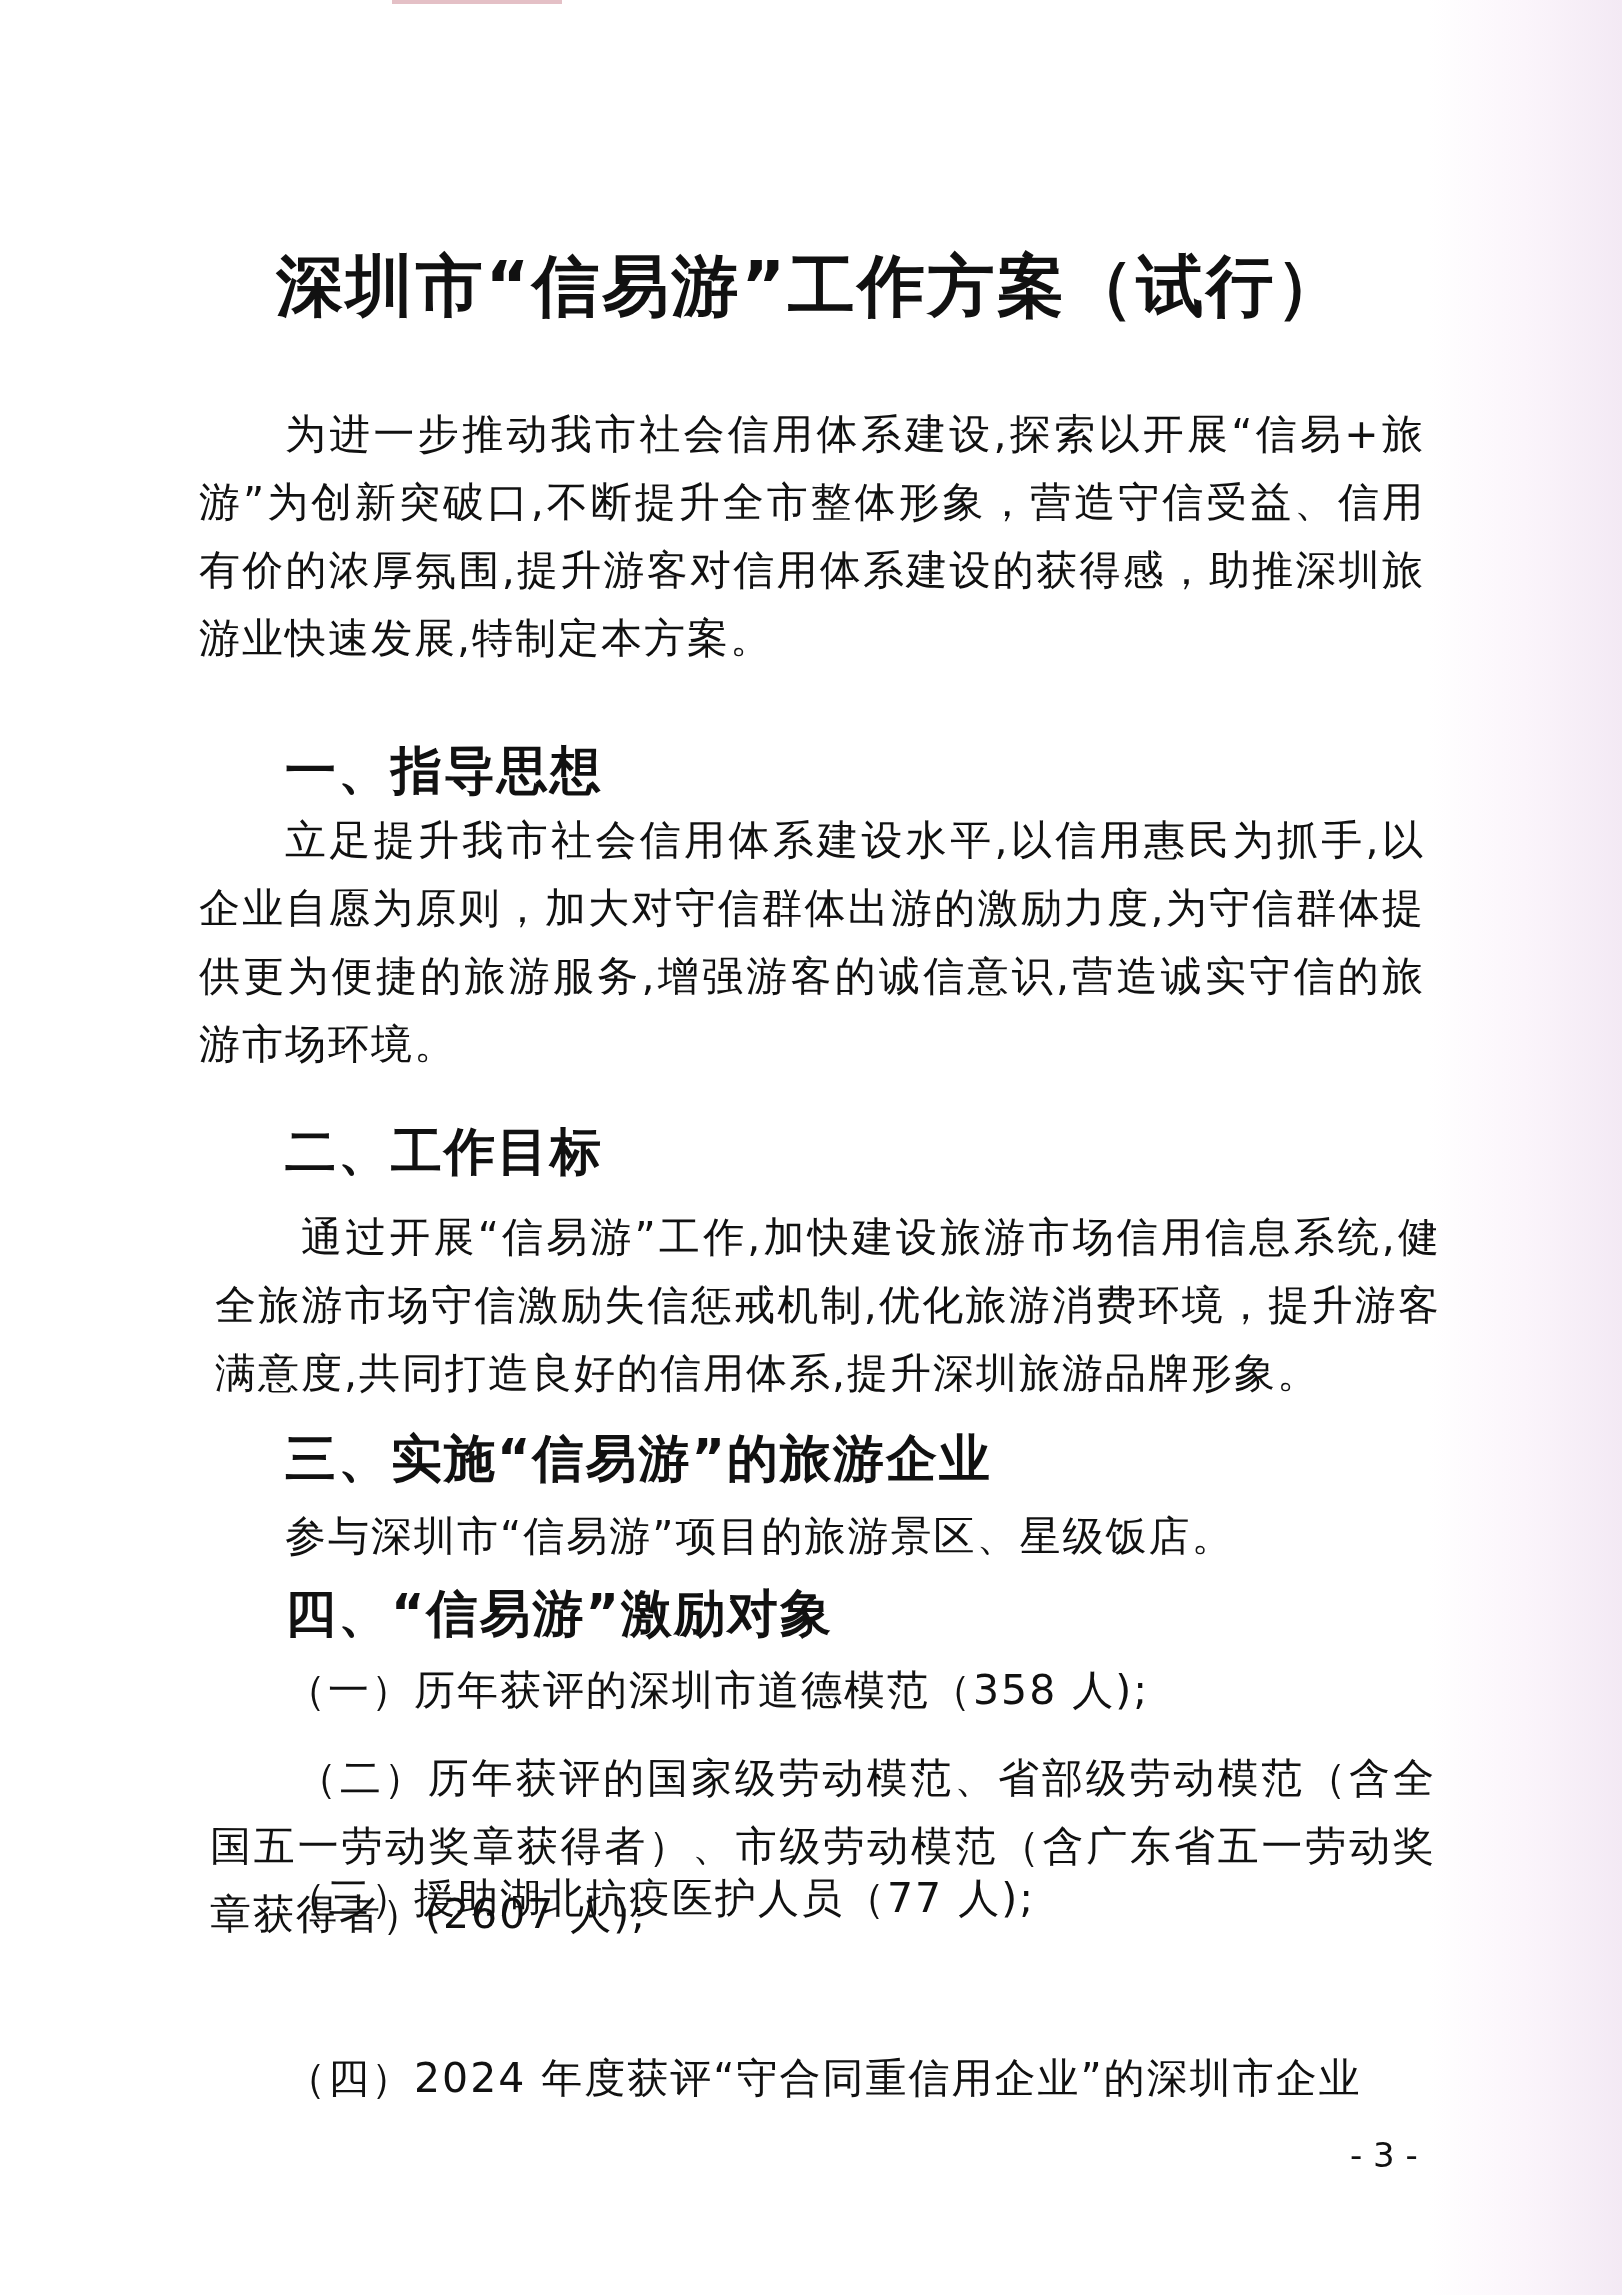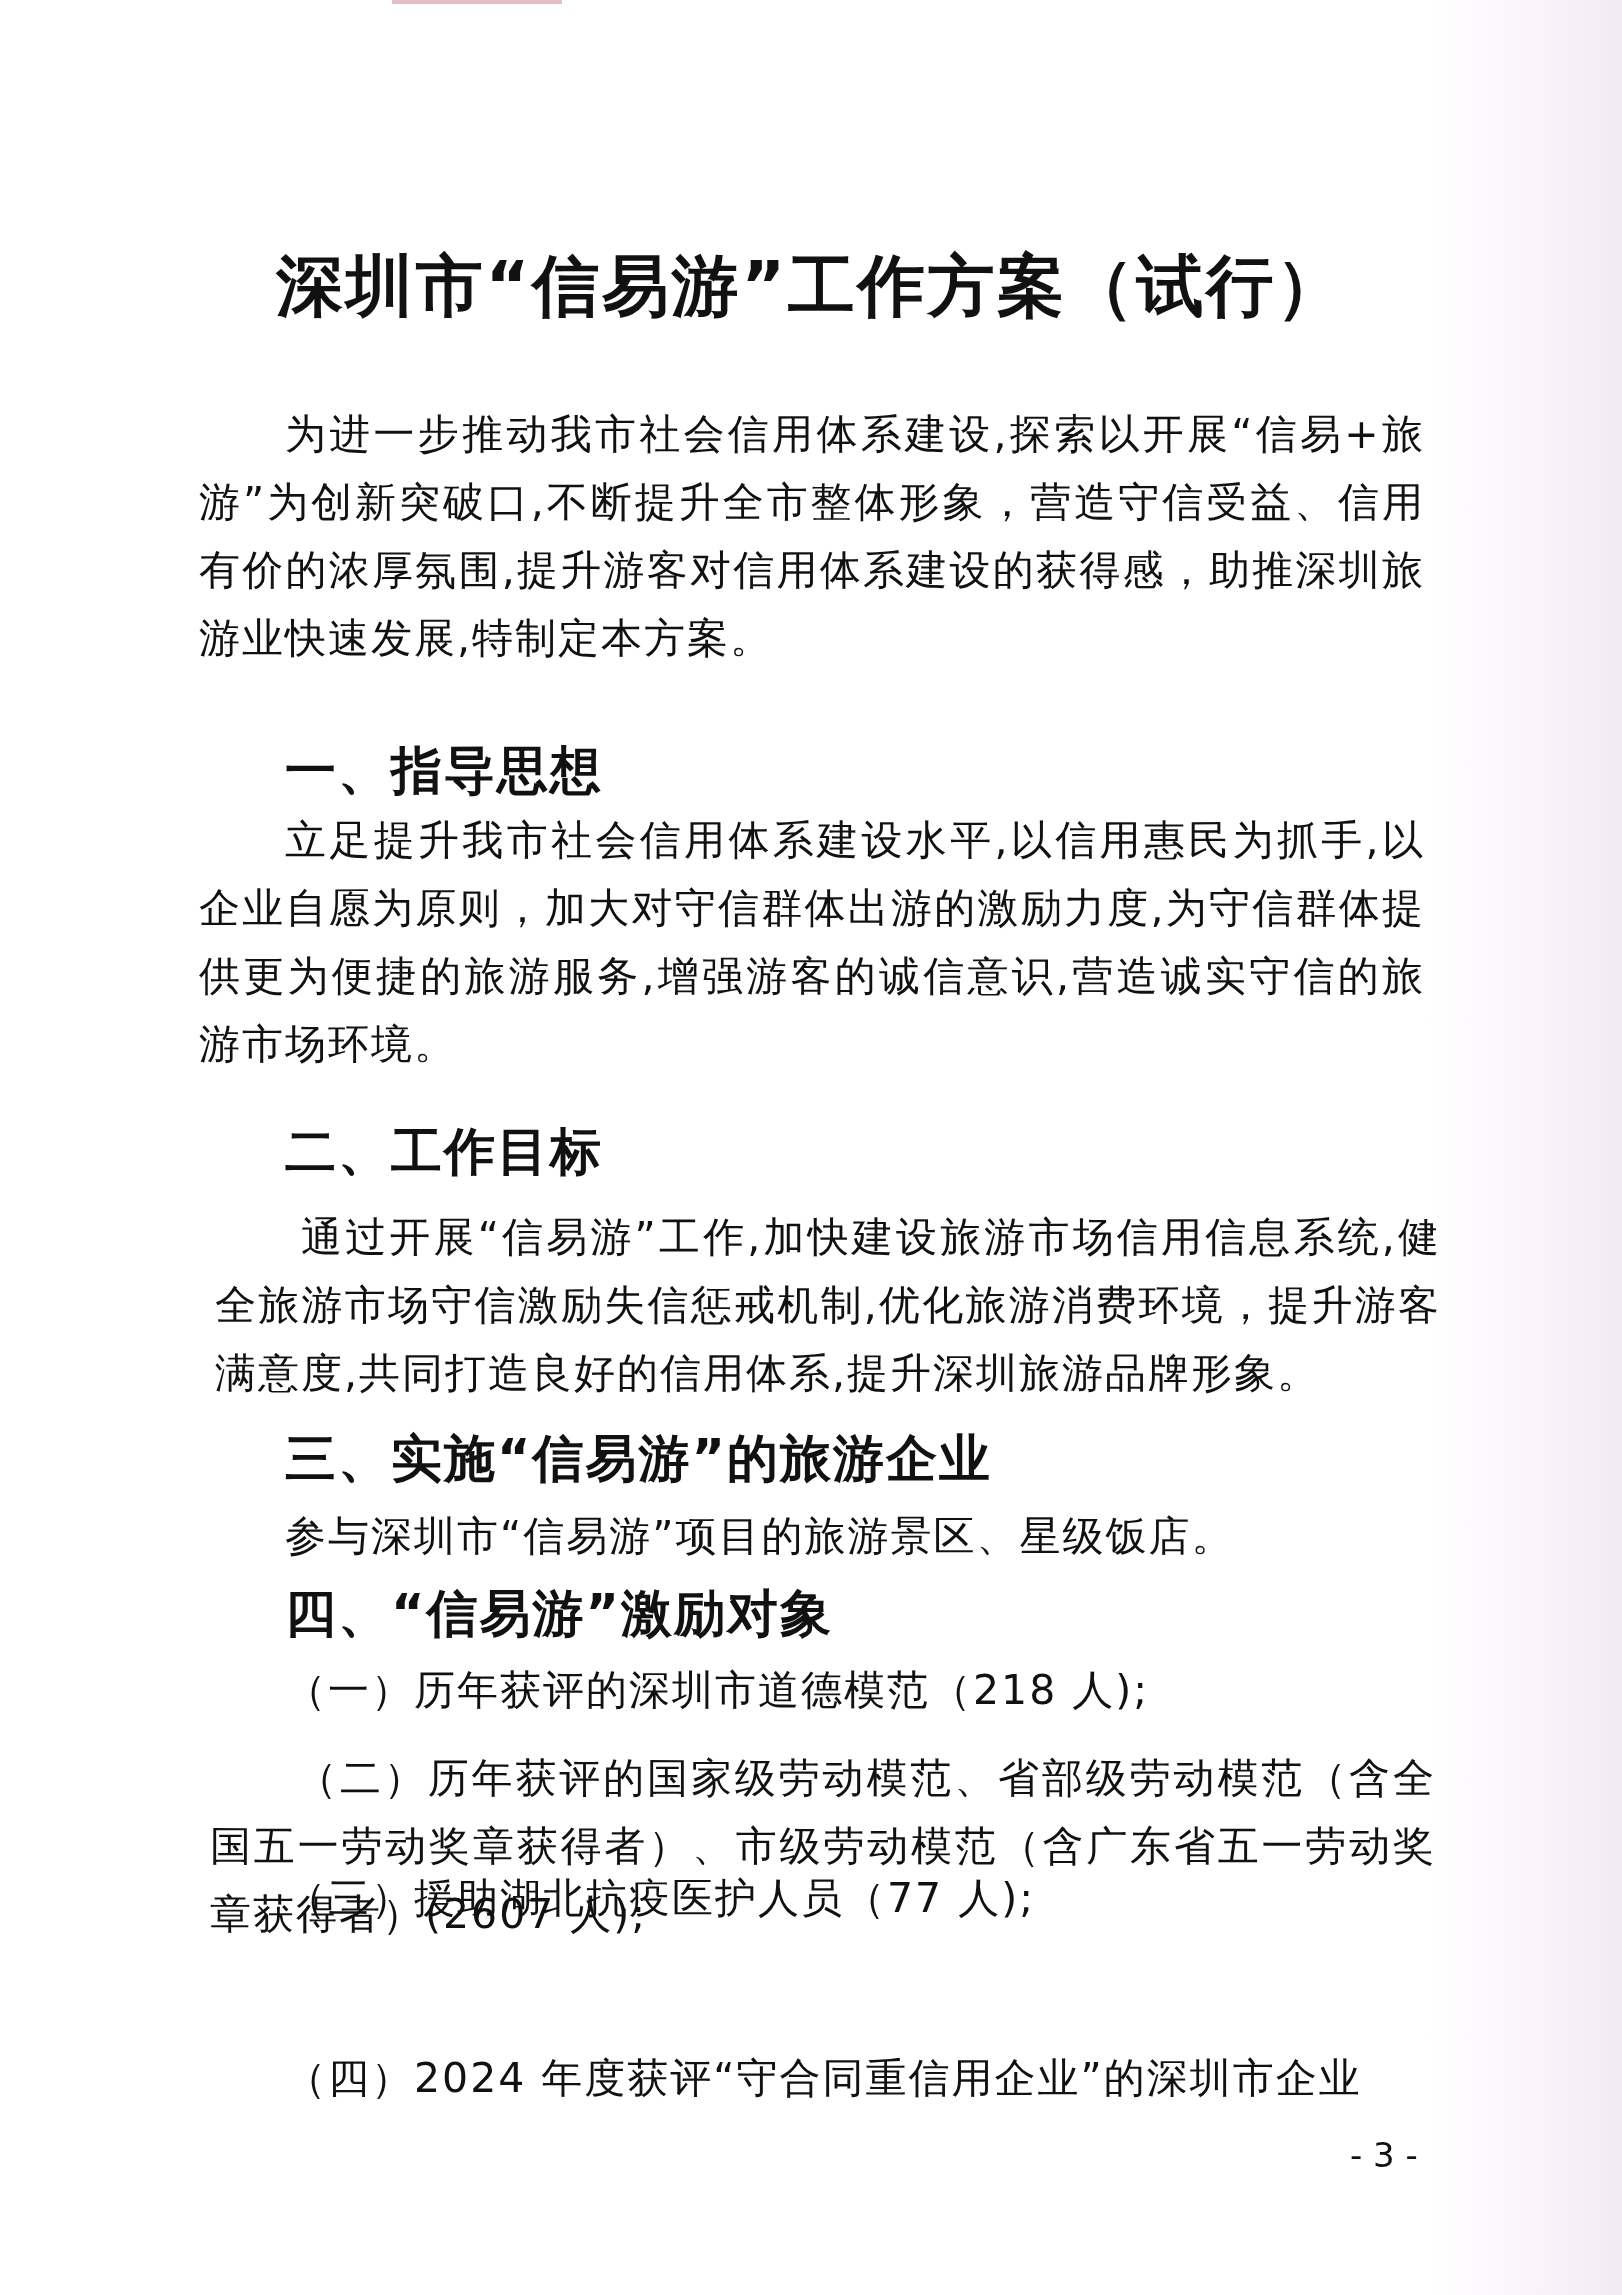--- a/index.html
+++ b/index.html
@@ -43,19 +43,19 @@
 <div class="heading" style="top:737px;">一、指导思想</div>
 <p class="para indent" style="top:806px;margin:0;">立足提升我市社会信用体系建设水平,以信用惠民为抓手,以企业自愿为原则，加大对守信群体出游的激励力度,为守信群体提供更为便捷的旅游服务,增强游客的诚信意识,营造诚实守信的旅游市场环境。</p>
 
 <div class="heading" style="top:1118px;">二、工作目标</div>
 <p class="para indent" style="top:1187px;margin:16px;">通过开展“信易游”工作,加快建设旅游市场信用信息系统,健全旅游市场守信激励失信惩戒机制,优化旅游消费环境，提升游客满意度,共同打造良好的信用体系,提升深圳旅游品牌形象。</p>
 
 <div class="heading" style="top:1425px;">三、实施“信易游”的旅游企业</div>
 <p class="para indent" style="top:1502px;margin:0;">参与深圳市“信易游”项目的旅游景区、星级饭店。</p>
 
 <div class="heading" style="top:1580px;text-align:center;">四、“信易游”激励对象</div>
-<p class="para indent" style="top:1656px;margin:0;">（一）历年获评的深圳市道德模范（218 人);</p>
+<p class="para indent" style="top:1656px;margin:0;">（一）历年获评的深圳市道德模范（358 人);</p>
 <p class="para indent" style="top:1733px;margin:11px;">（二）历年获评的国家级劳动模范、省部级劳动模范（含全国五一劳动奖章获得者）、市级劳动模范（含广东省五一劳动奖章获得者）(2607 人);</p>
 <p class="para indent" style="top:1864px;margin:0;">（三）援助湖北抗疫医护人员（77 人);</p>
 <p class="para indent" style="top:2044px;margin:0;">（四）2024 年度获评“守合同重信用企业”的深圳市企业</p>
 
 <div class="page-num">- 3 -</div>
 
 
 </body></html>

